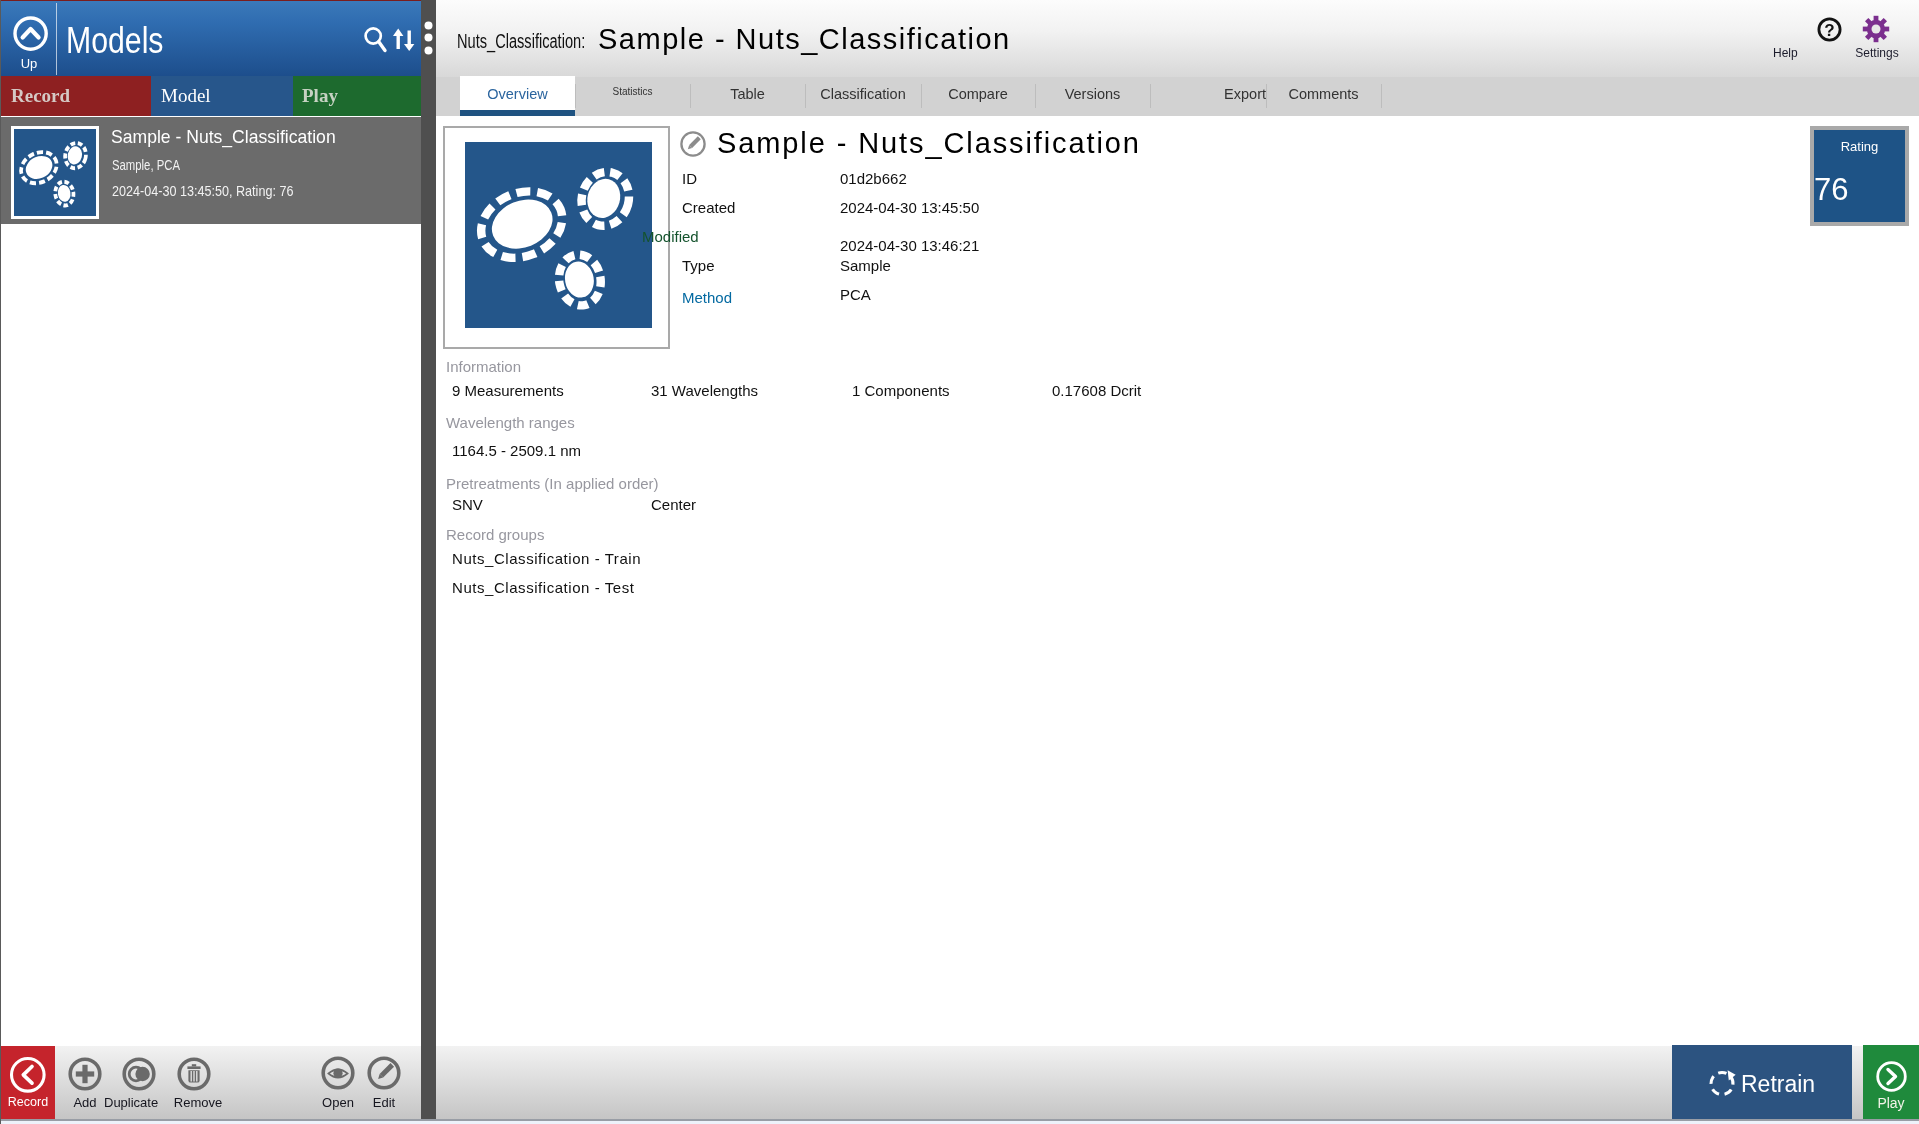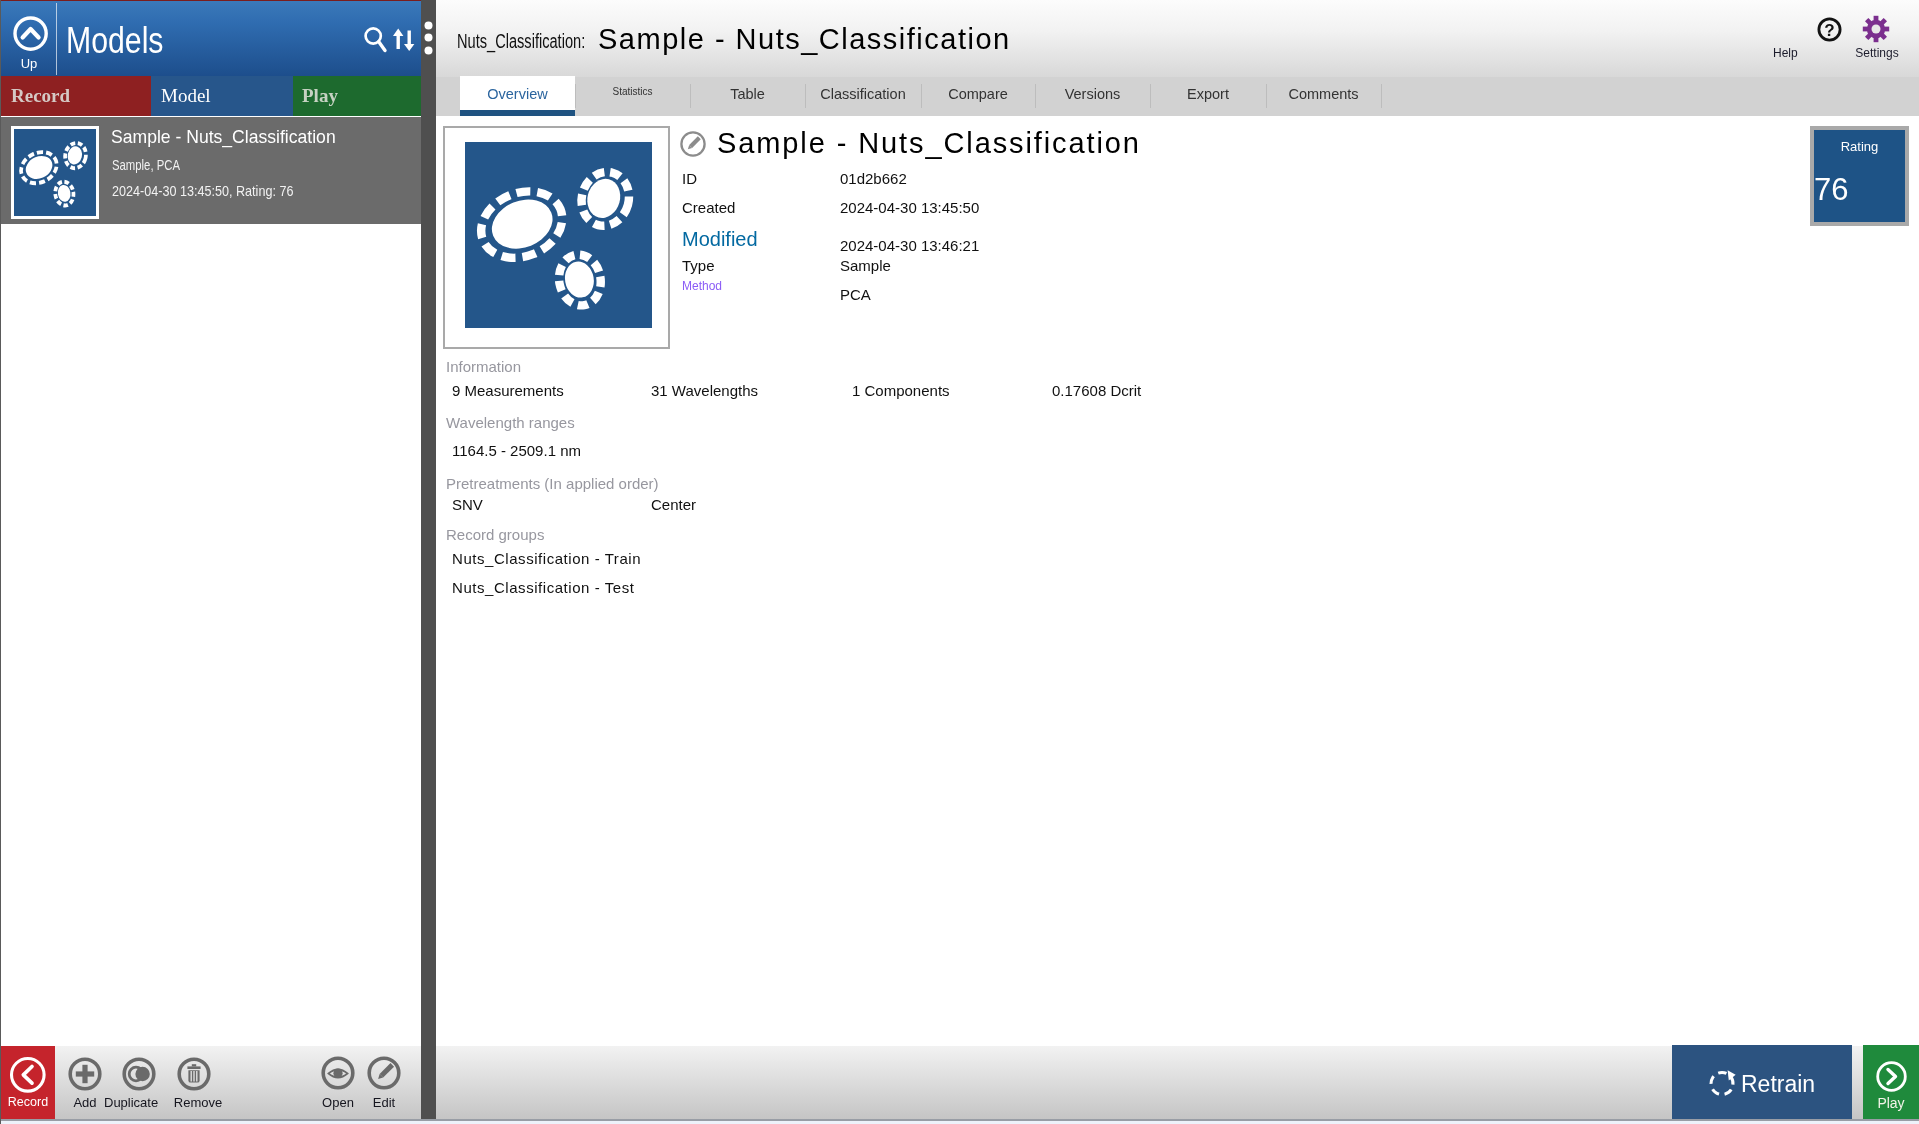--- a/index.html
+++ b/index.html
@@ -136,21 +136,21 @@
 <div class="abs" style="left:1851px;top:47px;width:52px;text-align:center;font-size:12px;color:#1c1c2c">Settings</div>
 
 <div class="abs" style="left:460px;top:76px;width:115px;height:34px;background:#fff"></div>
 <div class="abs" style="left:460px;top:110px;width:115px;height:6px;background:#1f5381"></div>
 <div class="abs" style="left:460px;top:87px;width:115px;text-align:center;font-size:14.5px;color:#2a649e">Overview</div>
 <div class="abs" style="left:575px;top:87px;width:115px;text-align:center;font-size:10px;color:#333">Statistics</div>
 <div class="abs" style="left:690px;top:87px;width:115px;text-align:center;font-size:14.5px;color:#333">Table</div>
 <div class="abs" style="left:805px;top:87px;width:116px;text-align:center;font-size:14.5px;color:#333">Classification</div>
 <div class="abs" style="left:921px;top:87px;width:114px;text-align:center;font-size:14.5px;color:#333">Compare</div>
 <div class="abs" style="left:1035px;top:87px;width:115px;text-align:center;font-size:14.5px;color:#333">Versions</div>
-<div class="abs" style="left:1150px;top:87px;width:116px;text-align:center;font-size:14.5px;color:#333">Export</div>
+<div class="abs" style="left:1150px;top:87px;width:116px;text-align:right;font-size:14.5px;color:#333">Export</div>
 <div class="abs" style="left:1266px;top:87px;width:115px;text-align:center;font-size:14.5px;color:#333">Comments</div>
 <div class="abs" style="left:575px;top:84px;width:1px;height:24px;background:#bdbdbd"></div>
 <div class="abs" style="left:690px;top:84px;width:1px;height:24px;background:#bdbdbd"></div>
 <div class="abs" style="left:805px;top:84px;width:1px;height:24px;background:#bdbdbd"></div>
 <div class="abs" style="left:921px;top:84px;width:1px;height:24px;background:#bdbdbd"></div>
 <div class="abs" style="left:1035px;top:84px;width:1px;height:24px;background:#bdbdbd"></div>
 <div class="abs" style="left:1150px;top:84px;width:1px;height:24px;background:#bdbdbd"></div>
 <div class="abs" style="left:1266px;top:84px;width:1px;height:24px;background:#bdbdbd"></div>
 <div class="abs" style="left:1381px;top:84px;width:1px;height:24px;background:#bdbdbd"></div>
 
@@ -180,25 +180,25 @@
     <rect x="11" y="4.2" width="4.2" height="12.2"></rect>
     <path d="M11 16.4 h4.2 l-2.1 4 Z"></path>
   </g>
 </svg>
 <div class="abs" style="left:717px;top:129px;font-size:29px;letter-spacing:1.9px;color:#000">Sample - Nuts_Classification</div>
 
 <div class="abs" style="left:682px;top:171px;font-size:15px;color:#111">ID</div>
 <div class="abs" style="left:840px;top:171px;font-size:15px;color:#111">01d2b662</div>
 <div class="abs" style="left:682px;top:200px;font-size:15px;color:#111">Created</div>
 <div class="abs" style="left:840px;top:200px;font-size:15px;color:#111">2024-04-30 13:45:50</div>
-<div class="abs" style="left:682px;top:229px;font-size:20px;color:#0369a1">Modified</div>
+<div class="abs" style="left:642px;top:229px;font-size:15px;color:#14532d">Modified</div>
 <div class="abs" style="left:840px;top:238px;font-size:15px;color:#111">2024-04-30 13:46:21</div>
 <div class="abs" style="left:682px;top:258px;font-size:15px;color:#111">Type</div>
 <div class="abs" style="left:840px;top:258px;font-size:15px;color:#111">Sample</div>
-<div class="abs" style="left:682px;top:280px;font-size:12px;color:#8b5cf6">Method</div>
+<div class="abs" style="left:682px;top:290px;font-size:15px;color:#0369a1">Method</div>
 <div class="abs" style="left:840px;top:287px;font-size:15px;color:#111">PCA</div>
 
 <div class="abs" style="left:1810px;top:126px;width:91px;height:92px;background:#1e5386;border:4px solid #a9a9a9"></div>
 <div class="abs" style="left:1814px;top:140px;width:91px;text-align:center;font-size:13px;color:#fff">Rating</div>
 <div class="abs" style="left:1814px;top:174px;width:91px;text-align:left;font-size:31px;color:#fff">76</div>
 
 <div class="abs" style="left:446px;top:359px;font-size:15px;color:#97979f">Information</div>
 <div class="abs" style="left:452px;top:383px;font-size:15px;color:#111">9 Measurements</div>
 <div class="abs" style="left:651px;top:383px;font-size:15px;color:#111">31 Wavelengths</div>
 <div class="abs" style="left:852px;top:383px;font-size:15px;color:#111">1 Components</div>

